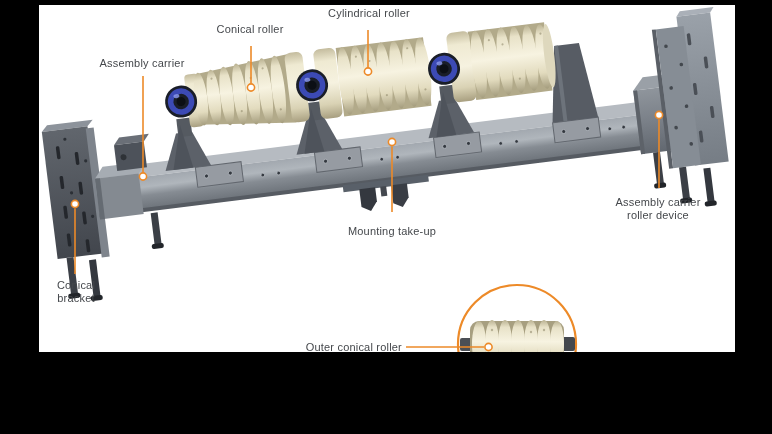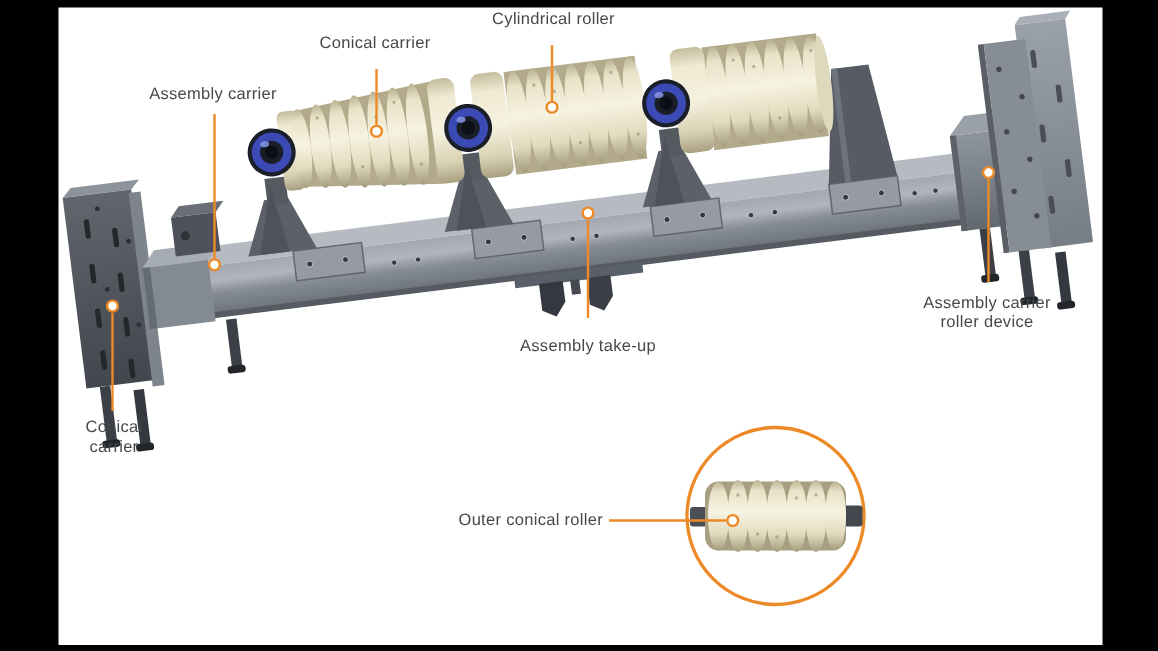--- a/index.html
+++ b/index.html
@@ -1,16 +1,16 @@
 <!DOCTYPE html>
 <html><head>
 <meta charset="utf-8">
 <style>
   html,body{margin:0;padding:0;background:#000;}
-  #stage{position:relative;width:772px;height:434px;background:#000;overflow:hidden;
+  #stage{position:relative;width:772px;height:352px;background:#000;overflow:hidden;
          font-family:"Liberation Sans","DejaVu Sans",sans-serif;}
   #canvas{position:absolute;left:39px;top:5px;width:696px;height:425px;background:#ffffff;}
   #art{position:absolute;left:0;top:0;width:772px;height:434px;}
   .lbl{position:absolute;font-size:11px;line-height:13px;color:#45484c;letter-spacing:.2px;
        text-align:center;white-space:nowrap;}
   .lbl.center{transform:translateX(-50%);}
   .lbl.rightalign{transform:translateX(-100%);}
 </style>
 </head>
 <body>
@@ -279,25 +279,25 @@
         <circle cx="251" cy="87.5" r="3.6"></circle>
       <circle cx="143" cy="176.5" r="3.6"></circle>
         <circle cx="392" cy="142" r="3.6"></circle>
       <circle cx="659" cy="115" r="3.6"></circle>
         <circle cx="75" cy="204" r="3.6"></circle>
       <circle cx="488.5" cy="347" r="3.6"></circle>
     </g>
   </svg>
 
   <div class="lbl center" style="left:369px;top:7px;">Cylindrical roller</div>
-  <div class="lbl center" style="left:250px;top:23px;">Conical carrier</div>
+  <div class="lbl center" style="left:250px;top:23px;">Conical roller</div>
   <div class="lbl center" style="left:142px;top:57px;">Assembly carrier</div>
-  <div class="lbl center" style="left:392px;top:225px;">Assembly take-up</div>
+  <div class="lbl center" style="left:392px;top:225px;">Mounting take-up</div>
   <div class="lbl center" style="left:658px;top:196px;">
     <div>Assembly carrier</div>
     <div>roller device</div>
   </div>
   <div class="lbl center" style="left:76px;top:279px;">
     <div>Conical</div>
-    <div>carrier</div>
+    <div>bracket</div>
   </div>
   <div class="lbl rightalign" style="left:402px;top:341px;">Outer conical roller</div>
 </div>
 
 </body></html>

